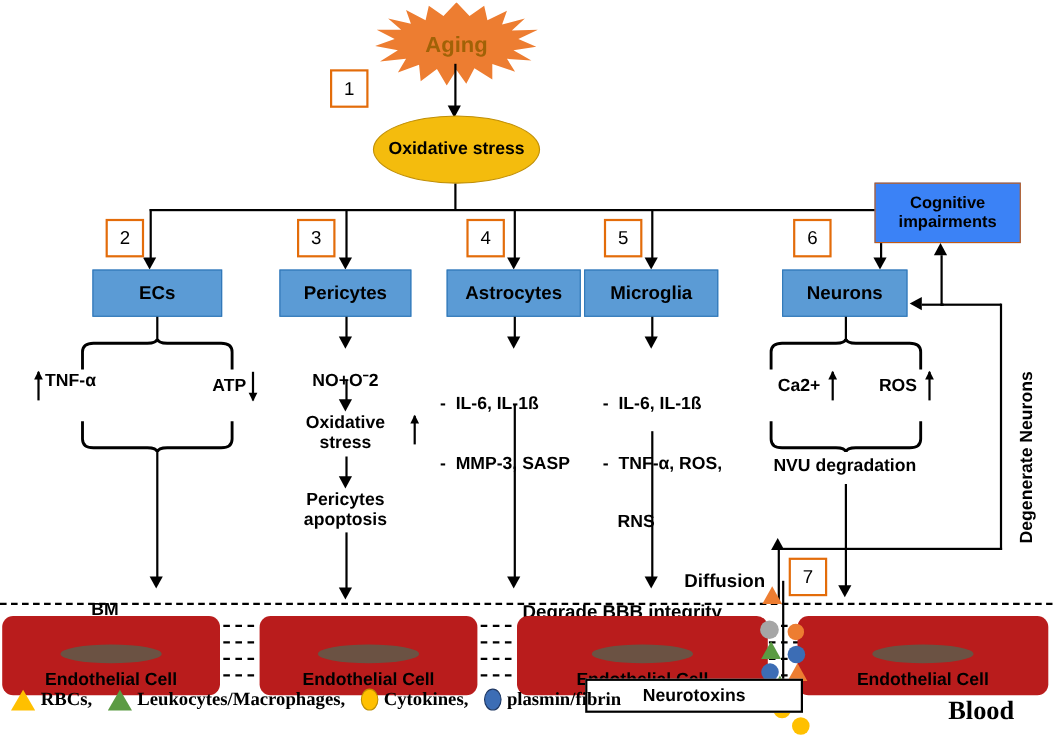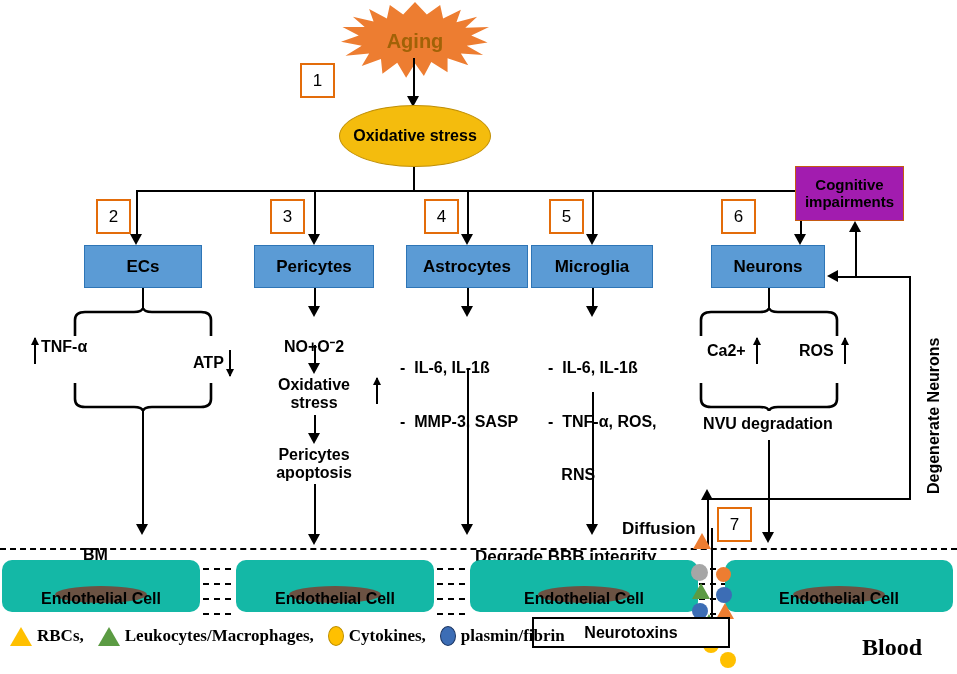--- a/index.html
+++ b/index.html
@@ -50,22 +50,22 @@
   
   .bluebox {
     background:#5B9BD5;
     border:1px solid #2E75B6;
     display:flex; align-items:center; justify-content:center;
     font-size:17px; font-weight:bold; color:#000;
     height:43px;
   }
   
   .orangebox {
-    left:795px; top:166px; width:109px; height:55px;
-    background:#a21caf; border:1px solid #C55A11;
+    left:795px; top:166px; width:133px; height:55px;
+    background:#3b82f6; border:1px solid #C55A11;
     display:flex; align-items:center; justify-content:flex-end;
     text-align:center; line-height:1.08;
     font-size:15px; font-weight:bold; color:#000;
   }
 
   
   .numbox {
     width:35px; height:35px;
     border:2px solid #E36C0A; background:#fff;
     display:flex; align-items:center; justify-content:center;
@@ -119,23 +119,23 @@
   .brace svg { display:block; }
 
   
   .bbbline {
     left:0; top:548px; width:957px; height:0;
     border-top: 2.5px dashed #000;
   }
 
   
   .ecell {
-    background:#14b8a6;
+    background:#b91c1c;
     border-radius:10px;
-    height:52px;
+    height:72px;
     position:absolute;
   }
   .ecell .nucleus {
     position:absolute; left:50%; top:26px; transform:translateX(-50%);
     width:92px; height:17px; border-radius:50%;
     background:#6B5243;
   }
   .ecell .name {
     position:absolute; left:0; right:0; bottom:4px;
     text-align:center; font-size:16px; font-weight:bold; color:#000;
@@ -298,21 +298,21 @@
   </div>
 
   <div class="abs" style="left:30px; top:338px; display:flex; gap:1px;">
     <span class="updown">
       <span class="stem"></span>
       <span class="small-up" style="position:absolute; left:1px; top:-1px;"></span>
     </span>
     <span class="txt">TNF-α</span>
   </div>
 
-  <div class="abs" style="left:193px; top:338px; display:flex; align-items:center; gap:1px;margin-top:12px;">
+  <div class="abs" style="left:193px; top:338px; display:flex; align-items:center; gap:1px;">
     <span class="txt">ATP</span>
     <span class="updown">
       <span class="stem"></span>
       <span class="small-down" style="position:absolute; left:1px; bottom:-1px;"></span>
     </span>
   </div>
 
   <div class="abs vline" style="left:142px; top:410px; height:118px;"></div>
   <div class="abs arrowhead-down" style="left:136px; top:524px;"></div>
 

